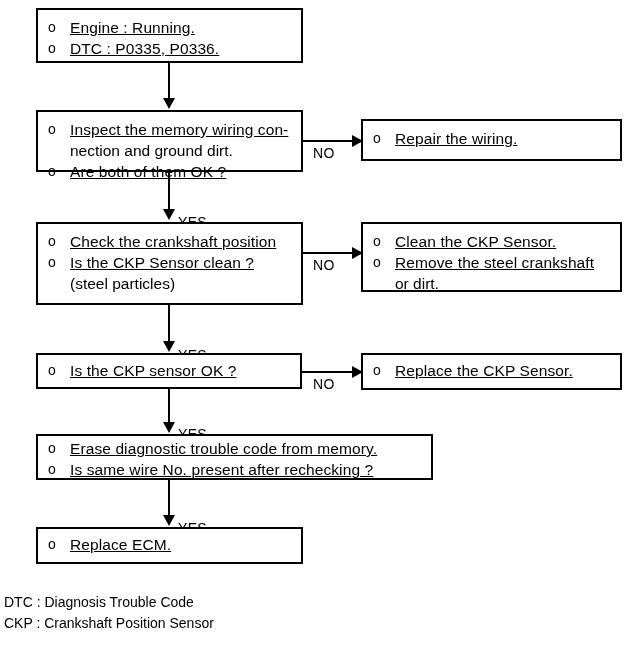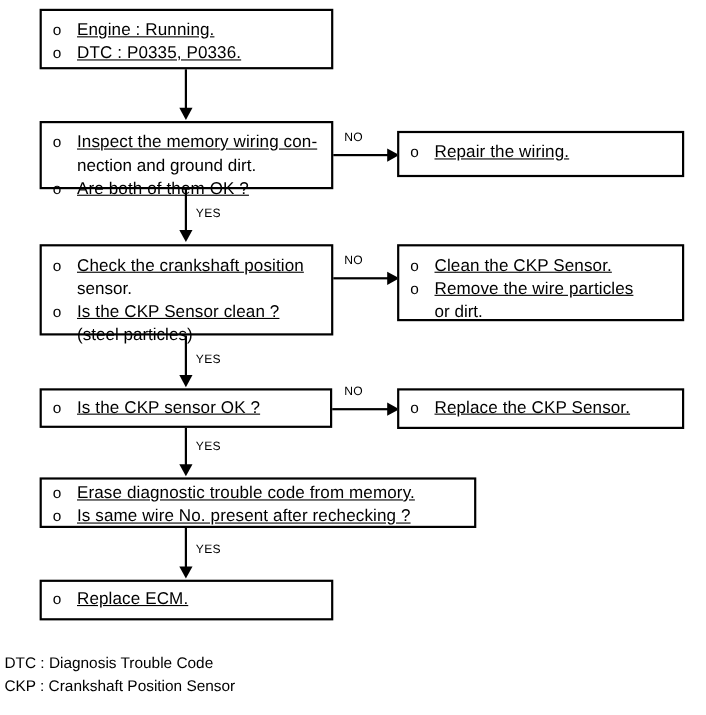--- a/index.html
+++ b/index.html
@@ -85,24 +85,25 @@
   .arrow-right {
     position: absolute;
     width: 0;
     height: 0;
     border-top: 6px solid transparent;
     border-bottom: 6px solid transparent;
     border-left: 11px solid #000000;
   }
   .edge-label {
     position: absolute;
-    font-size: 11px;
+    font-size: 14px;
     line-height: 16px;
     letter-spacing: 0.3px;
     white-space: pre;
+    margin-top: 28px;
   }
 
   .legend {
     position: absolute;
     left: 4px;
     top: 592px;
     width: 400px;
   }
   .legend-line {
     font-size: 14px;
@@ -161,42 +162,41 @@
   <div class="vline" style="left:168px; top:172px; height:38px;"></div>
   <div class="arrow-down" style="left:163px; top:209px;"></div>
   <div class="edge-label" style="left:178px; top:186px;">YES</div>
 
   <div class="node" style="left:36px; top:222px; width:267px; height:83px;">
     <div class="node-inner">
       <div class="bullet-line">
         <span class="bullet-mark">o</span>
         <span class="bullet-text">Check the crankshaft position</span>
       </div>
-      <div class="cont-line">sensor.</div>
       <div class="bullet-line">
         <span class="bullet-mark">o</span>
         <span class="bullet-text">Is the CKP Sensor clean ?</span>
       </div>
       <div class="cont-line">(steel particles)</div>
     </div>
   </div>
 
   <div class="hline" style="left:303px; top:252px; width:52px;"></div>
   <div class="arrow-right" style="left:352px; top:247px;"></div>
   <div class="edge-label" style="left:313px; top:229px;">NO</div>
 
   <div class="node" style="left:361px; top:222px; width:261px; height:70px;">
     <div class="node-inner">
       <div class="bullet-line">
         <span class="bullet-mark">o</span>
         <span class="bullet-text">Clean the CKP Sensor.</span>
       </div>
       <div class="bullet-line">
         <span class="bullet-mark">o</span>
-        <span class="bullet-text">Remove the wire particles</span>
+        <span class="bullet-text">Remove the steel crankshaft</span>
       </div>
       <div class="cont-line">or dirt.</div>
     </div>
   </div>
 
   <div class="vline" style="left:168px; top:305px; height:37px;"></div>
   <div class="arrow-down" style="left:163px; top:341px;"></div>
   <div class="edge-label" style="left:178px; top:319px;">YES</div>
 
   <div class="node" style="left:36px; top:353px; width:266px; height:36px;">

